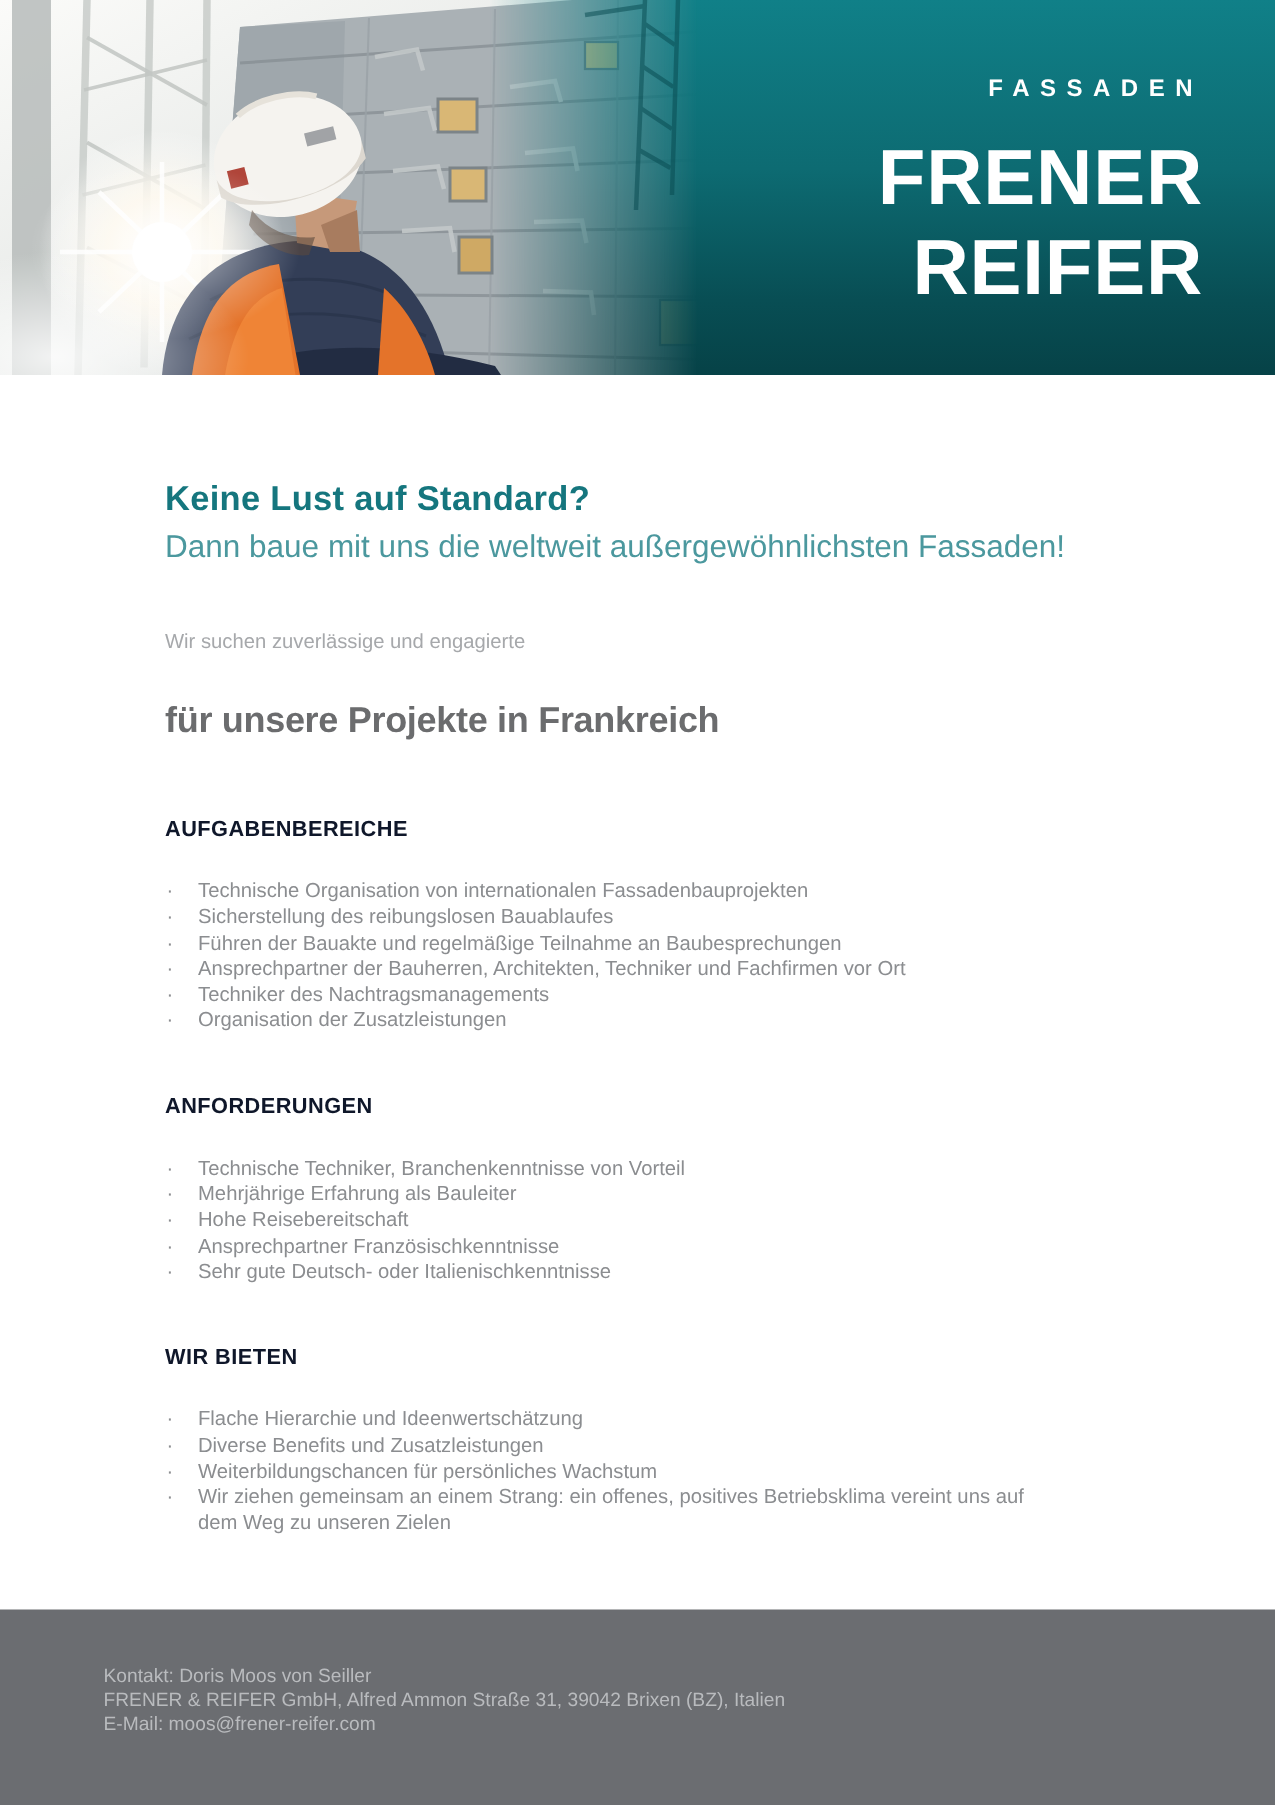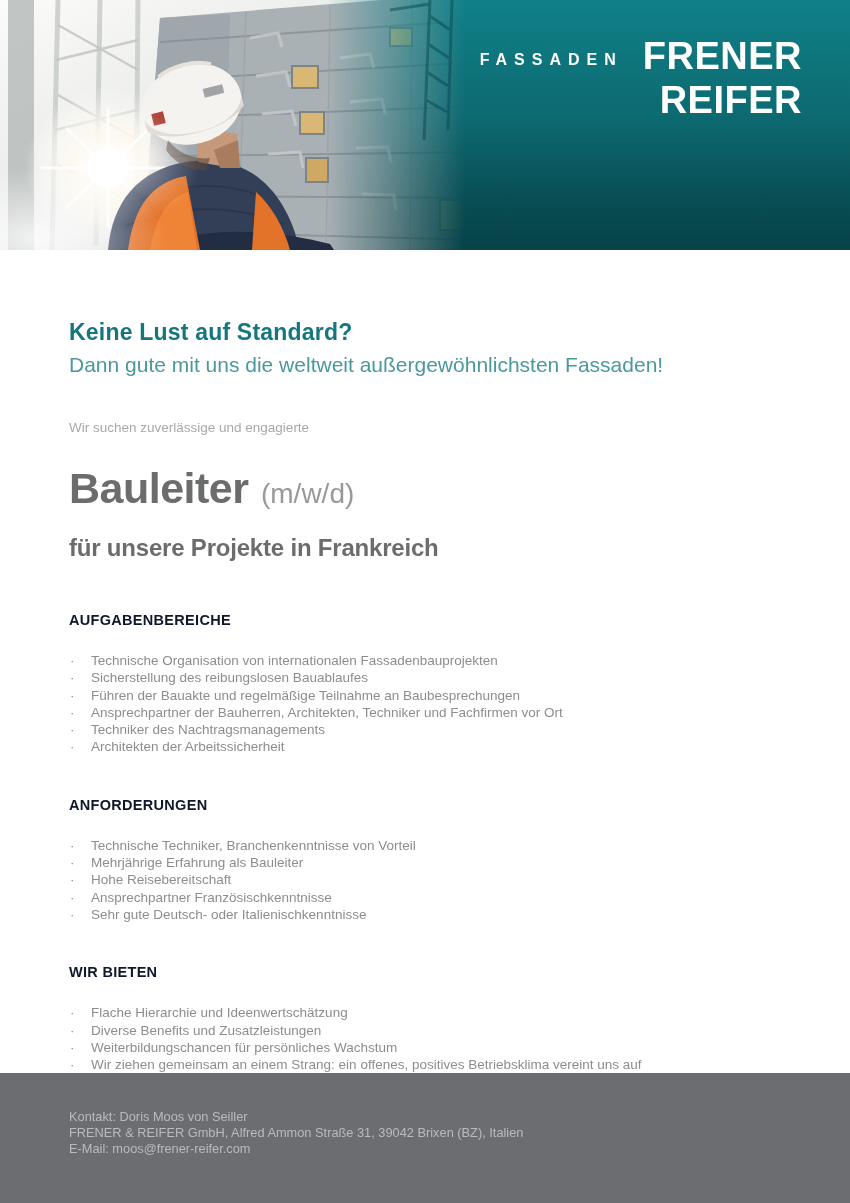--- a/index.html
+++ b/index.html
@@ -34,40 +34,41 @@
     position: absolute;
     left: 360px; top: 0;
     width: 120px; height: 140px;
     opacity: .5;
   }
   .brand {
     position: absolute;
     top: 34px;
     right: 48px;
     display: flex;
-    align-items: flex-start;
+    align-items: flex-end;
     gap: 20px;
     color: #ffffff;
+    flex-direction: column;
   }
   .brand-prefix {
     margin-top: 17px;
     font-size: 16px;
     font-weight: 600;
     letter-spacing: 7px;
   }
   .brand-name {
     text-align: right;
-    font-size: 38px;
+    font-size: 52px;
     font-weight: 700;
     line-height: 1.16;
     letter-spacing: .5px;
   }
 
   
-  .content { padding: 0 80px 0 69px; }
+  .content { padding: 0 80px 0 110px; }
 
   .intro-block { margin-top: 69px; }
   .headline {
     font-size: 23px;
     font-weight: 700;
     color: #15767e;
     letter-spacing: .2px;
   }
   .subheadline {
     margin-top: 7px;
@@ -280,41 +281,37 @@
         <div>FRENER</div>
         <div>REIFER</div>
       </div>
     </div>
   </header>
 
   <main class="content">
 
     <div class="intro-block">
       <h1 class="headline">Keine Lust auf Standard?</h1>
-      <div class="subheadline">Dann gute mit uns die weltweit außergewöhnlichsten Fassaden!</div>
+      <div class="subheadline">Dann baue mit uns die weltweit außergewöhnlichsten Fassaden!</div>
       <div class="lead-in">Wir suchen zuverlässige und engagierte</div>
     </div>
 
     <div class="job-block">
-      <div class="job-title-line">
-        <span class="job-title">Bauleiter</span>
-        <span class="job-title-suffix">(m/w/d)</span>
-      </div>
       <div class="job-subtitle">für unsere Projekte in Frankreich</div>
     </div>
 
     <section class="section first">
       <h2 class="section-title">AUFGABENBEREICHE</h2>
       <ul class="bullet-list">
         <li>Technische Organisation von internationalen Fassadenbauprojekten</li>
         <li>Sicherstellung des reibungslosen Bauablaufes</li>
         <li>Führen der Bauakte und regelmäßige Teilnahme an Baubesprechungen</li>
         <li>Ansprechpartner der Bauherren, Architekten, Techniker und Fachfirmen vor Ort</li>
         <li>Techniker des Nachtragsmanagements</li>
-        <li>Architekten der Arbeitssicherheit</li>
+        <li>Organisation der Zusatzleistungen</li>
       </ul>
     </section>
 
     <section class="section">
       <h2 class="section-title">ANFORDERUNGEN</h2>
       <ul class="bullet-list">
         <li>Technische Techniker, Branchenkenntnisse von Vorteil</li>
         <li>Mehrjährige Erfahrung als Bauleiter</li>
         <li>Hohe Reisebereitschaft</li>
         <li>Ansprechpartner Französischkenntnisse</li>

